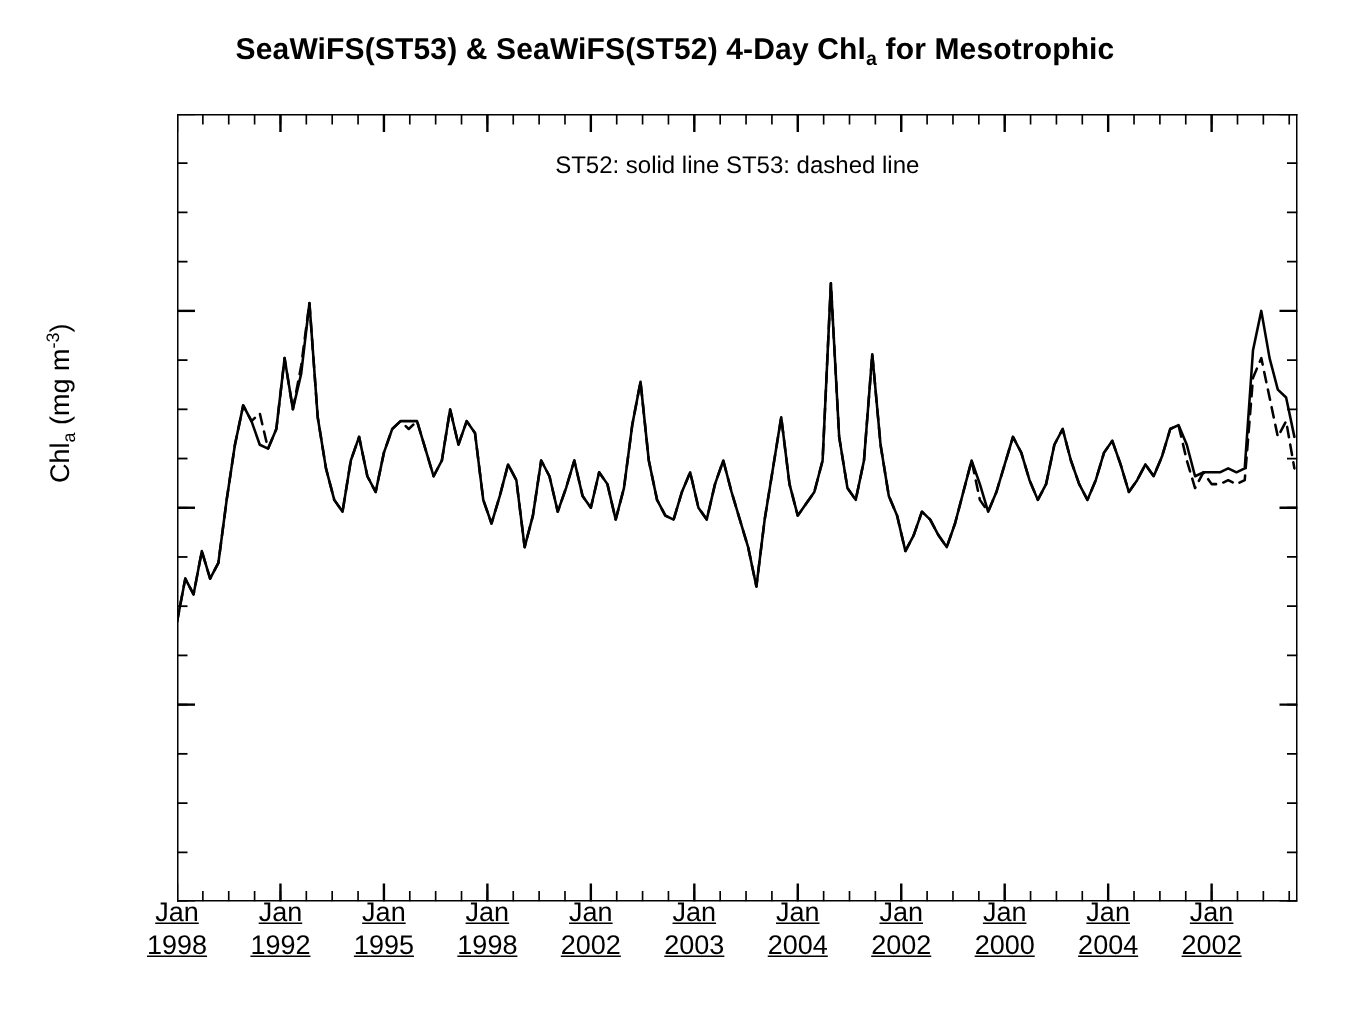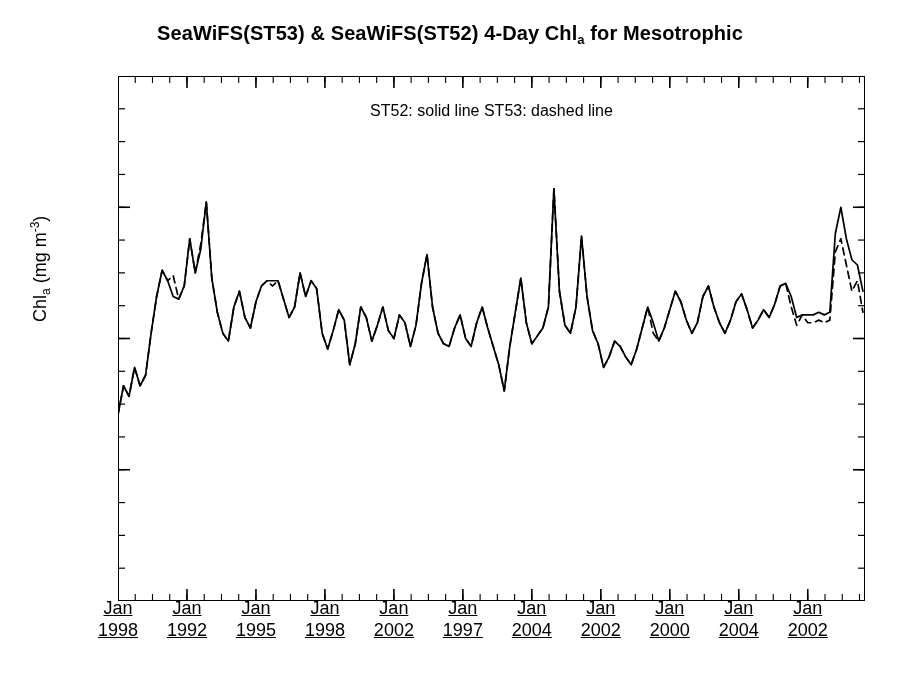--- a/index.html
+++ b/index.html
@@ -138,21 +138,21 @@
       <div class="xtick-label" style="left: 324.925px; top: 597px;">
         <div>Jan</div>
         <div>1998</div>
       </div>
       <div class="xtick-label" style="left: 393.9px; top: 597px;">
         <div>Jan</div>
         <div>2002</div>
       </div>
       <div class="xtick-label" style="left: 462.875px; top: 597px;">
         <div>Jan</div>
-        <div>1997</div>
+        <div>2003</div>
       </div>
       <div class="xtick-label" style="left: 531.85px; top: 597px;">
         <div>Jan</div>
         <div>2004</div>
       </div>
       <div class="xtick-label" style="left: 600.825px; top: 597px;">
         <div>Jan</div>
         <div>2002</div>
       </div>
       <div class="xtick-label" style="left: 669.801px; top: 597px;">

